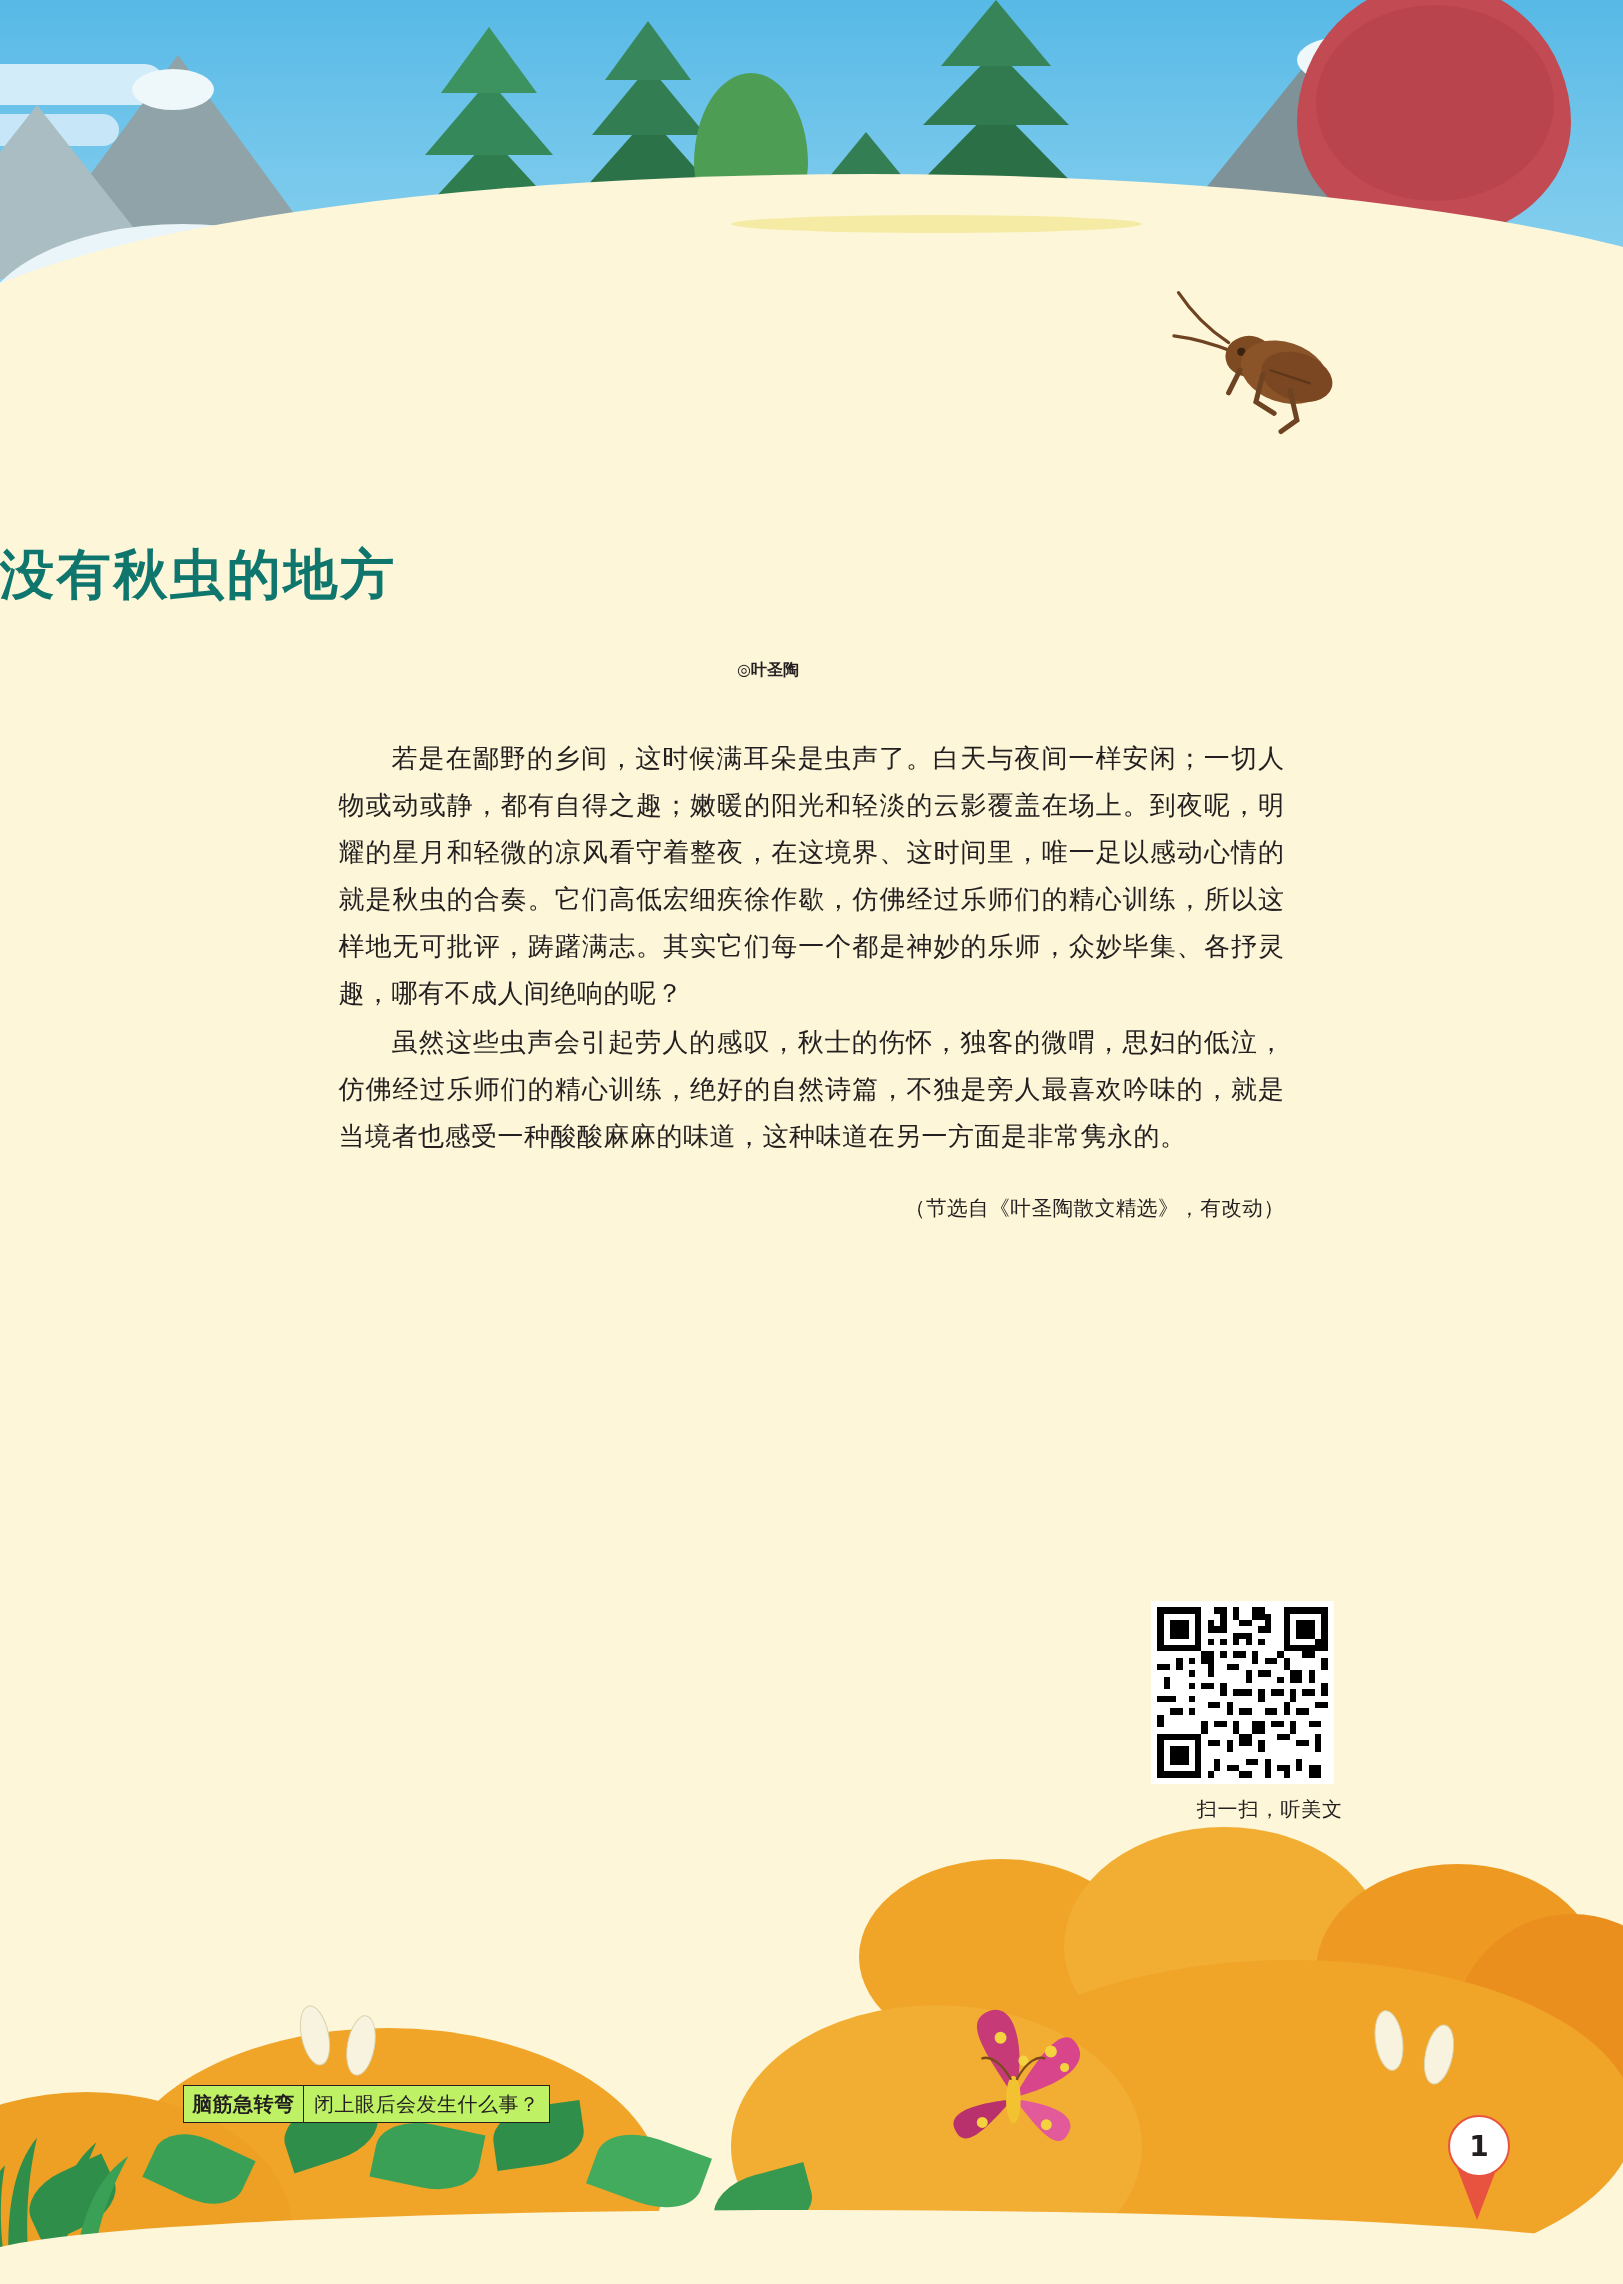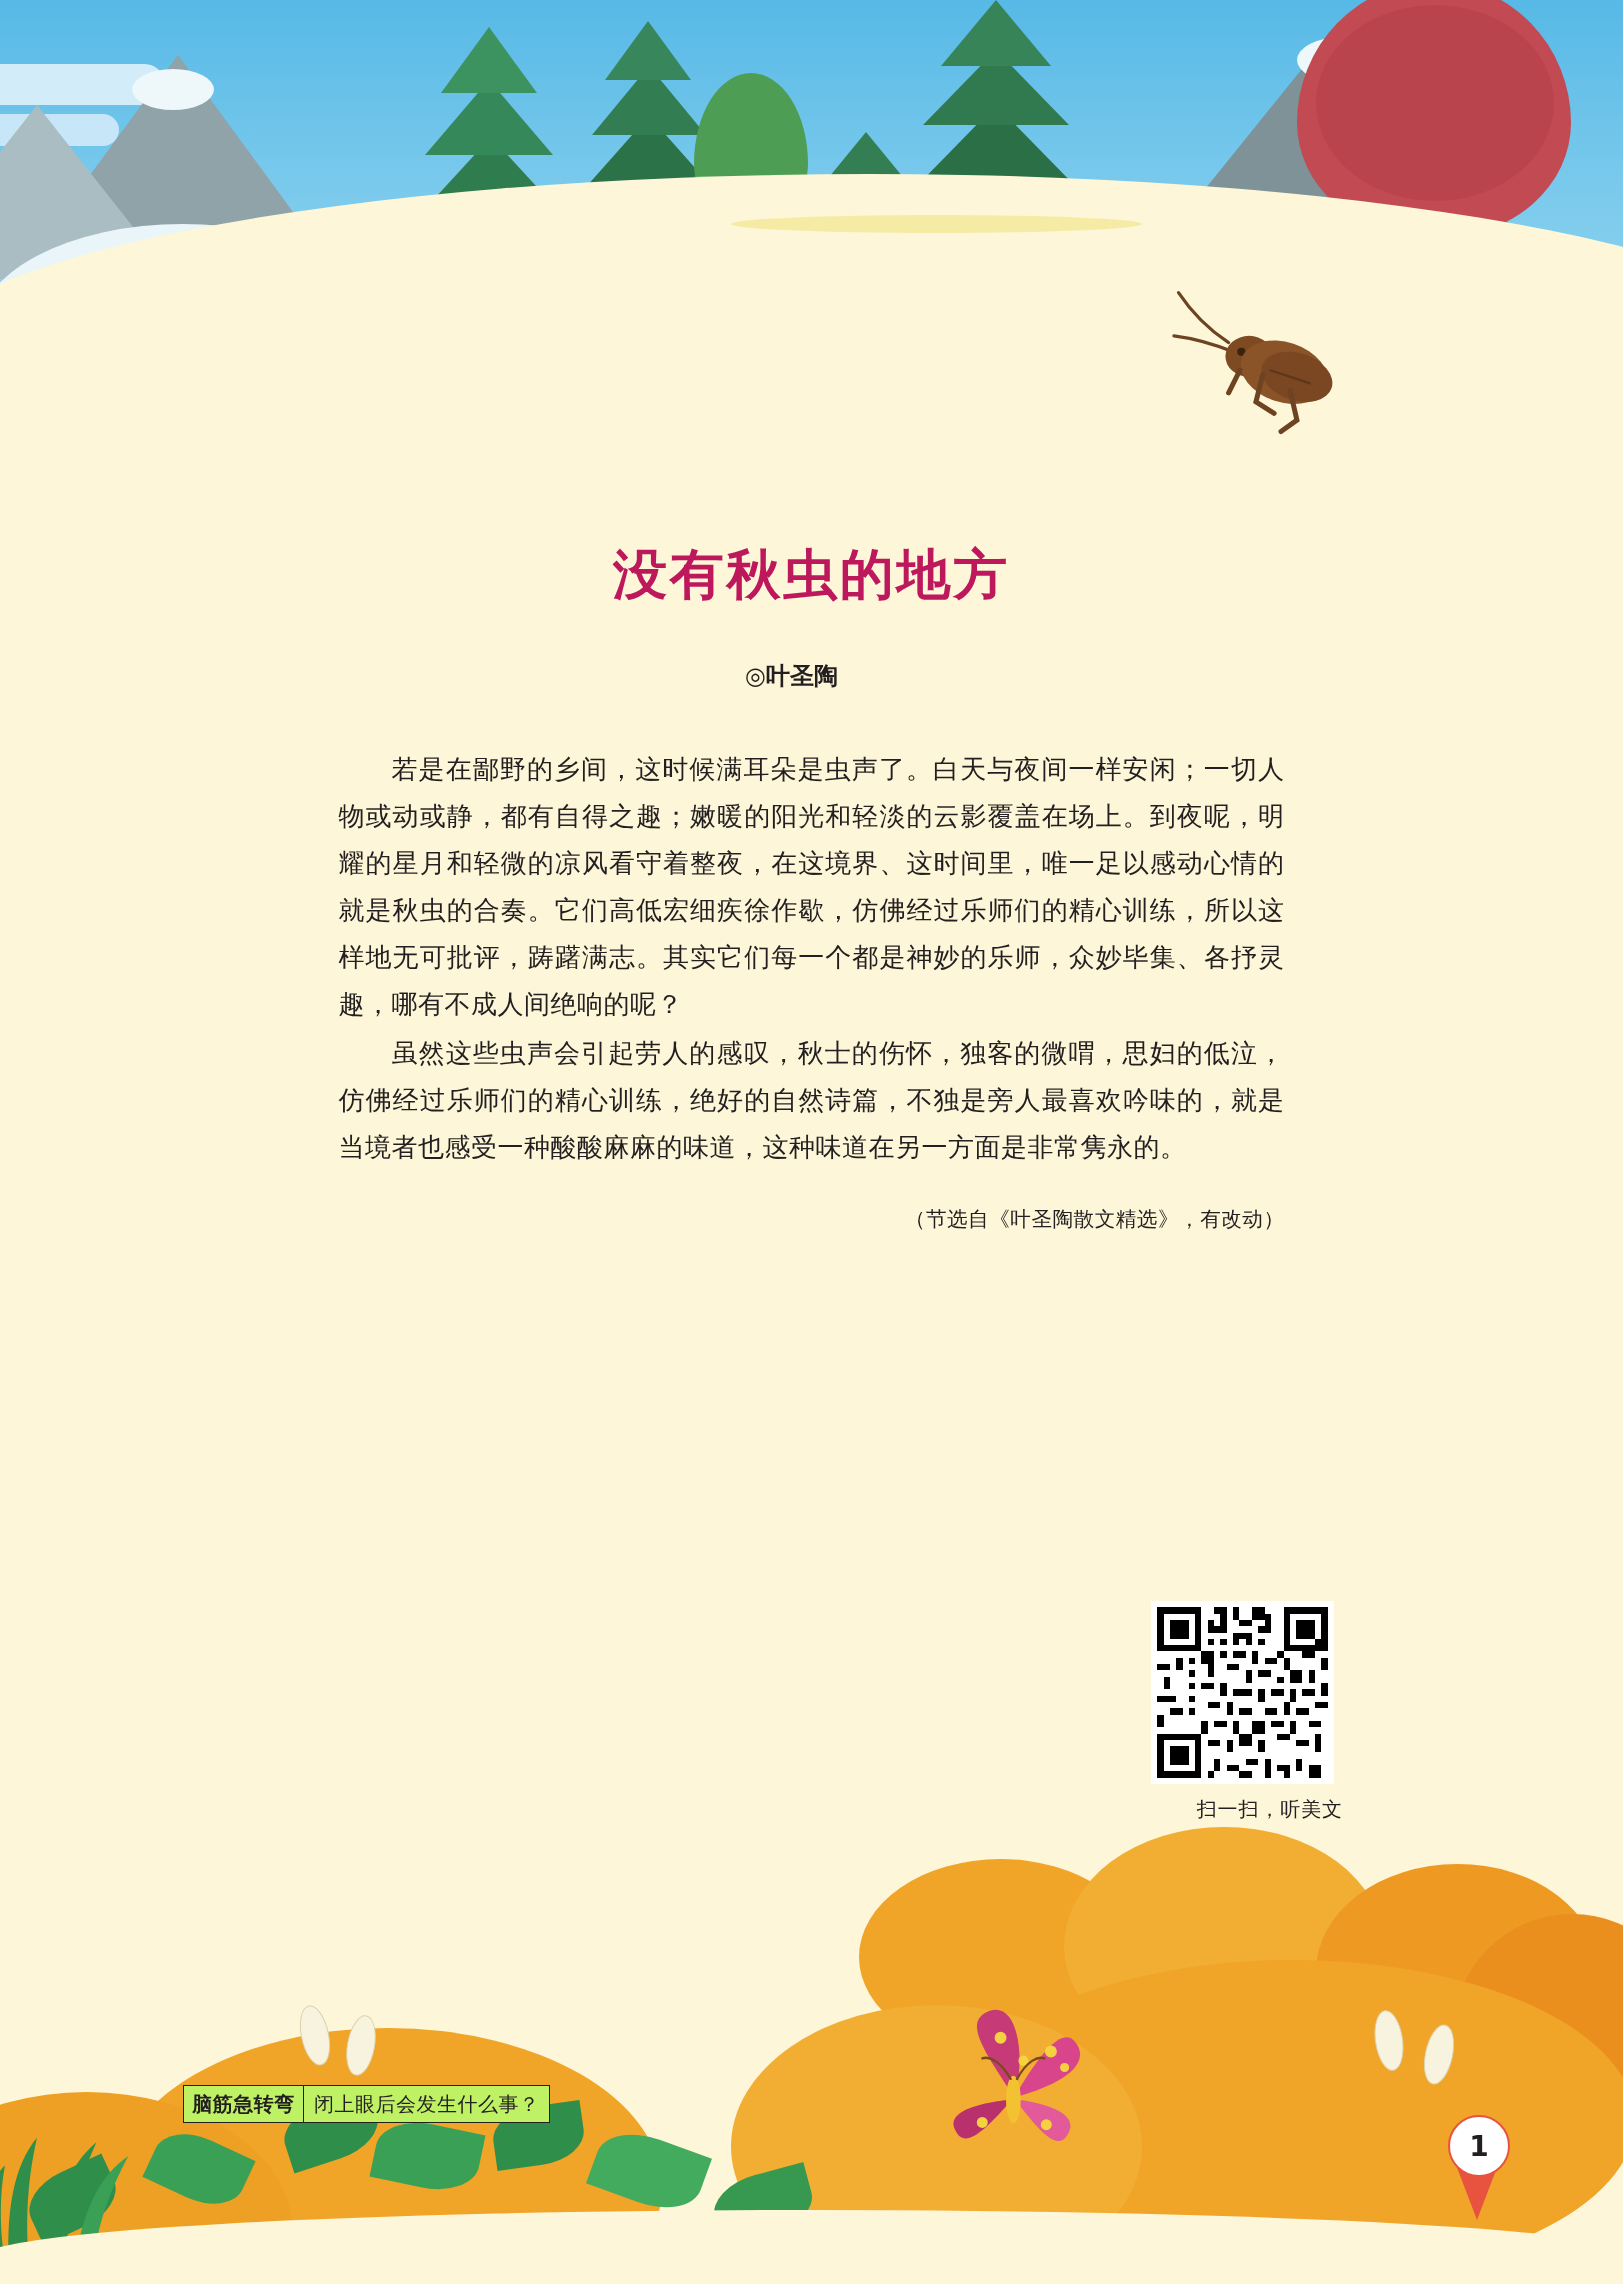--- a/index.html
+++ b/index.html
@@ -145,33 +145,32 @@
   
   .cricket { position: absolute; left: 1160px; top: 288px; width: 201px; height: 164px; }
 
   
   .content {
     position: absolute;
     left: 0; top: 539px;
     width: 1623px;
   }
   .title {
-    text-align: center;
     font-family: "DejaVu Sans", "Liberation Sans", sans-serif;
     font-weight: bold;
     font-size: 54px;
     letter-spacing: 2.7px;
-    color: #be185d;
+    color: #0f766e;
     margin: 0;
   }
   .author {
-    margin: 48px 0 0 16px;
+    margin: 48px 0 0 8px;
     padding-left: 729px;
     font-family: "DejaVu Sans", "Liberation Sans", sans-serif;
-    font-size: 24px;
+    font-size: 16px;
     color: #231f20;
     font-weight: 600;
   }
   .body-text {
     margin: 54px auto 0 auto;
     width: 946px;
     font-family: "DejaVu Sans", "Liberation Sans", sans-serif;
     font-size: 26px;
     line-height: 47px;
     color: #231f20;

